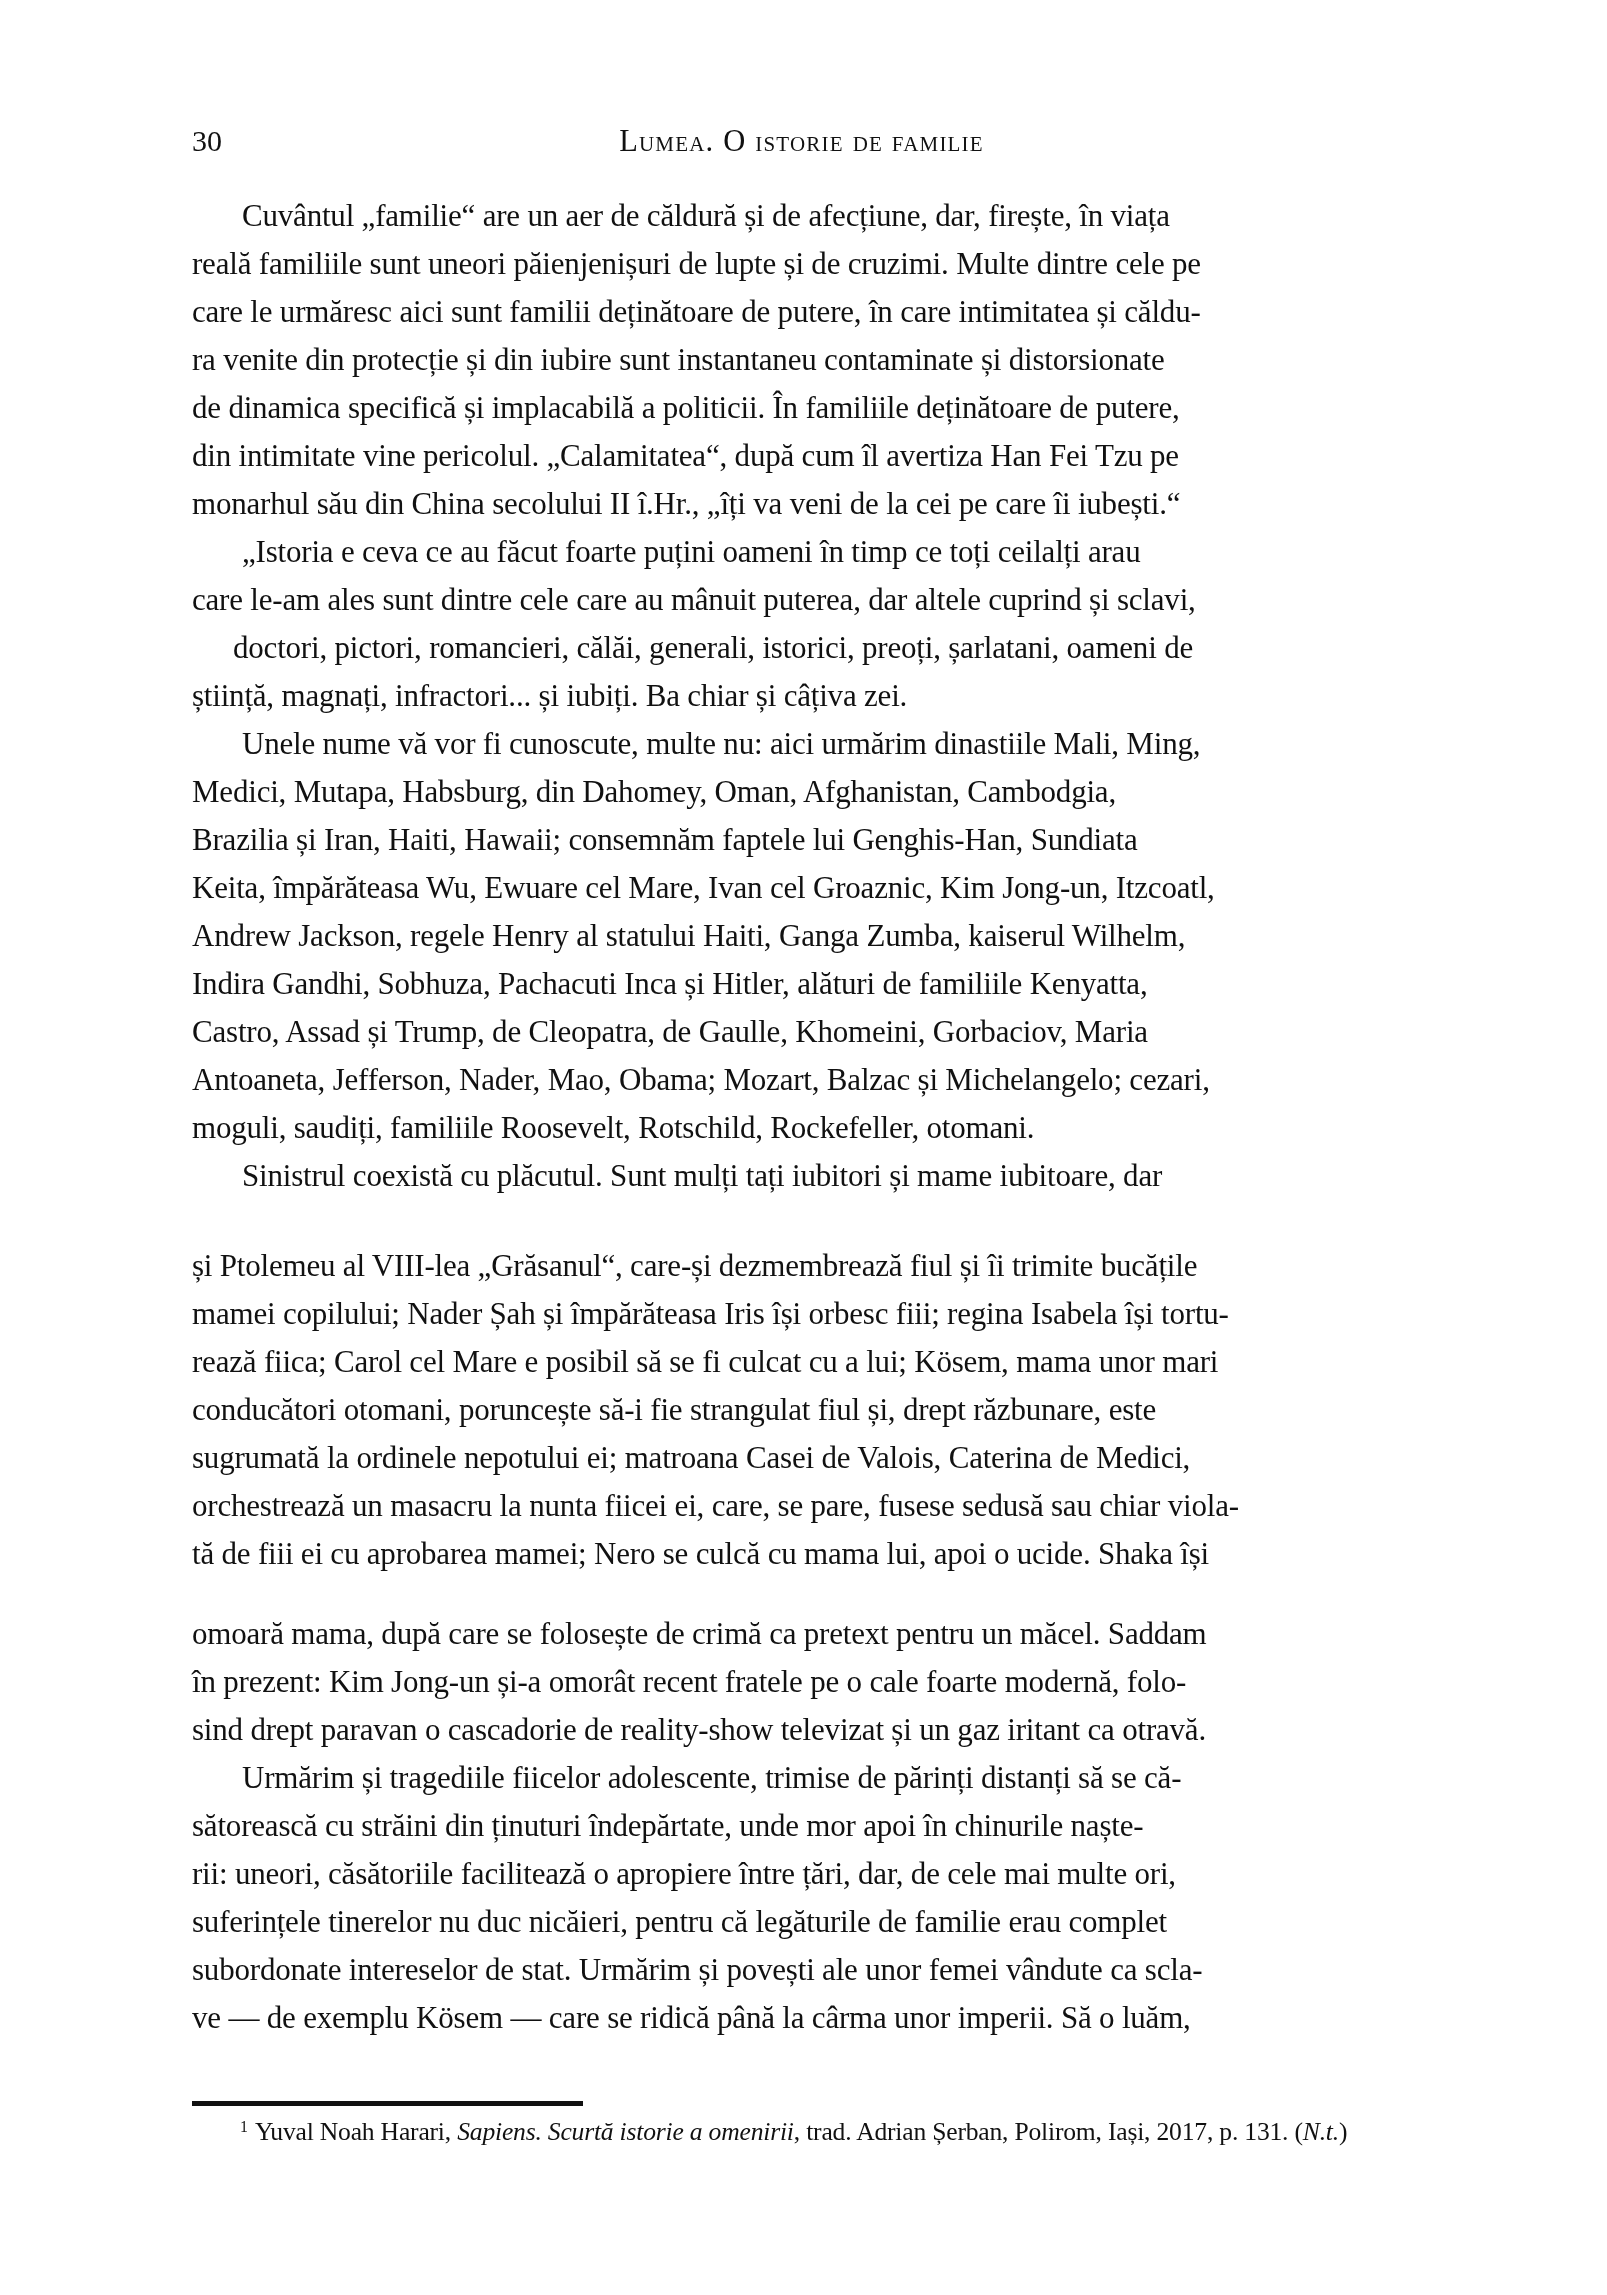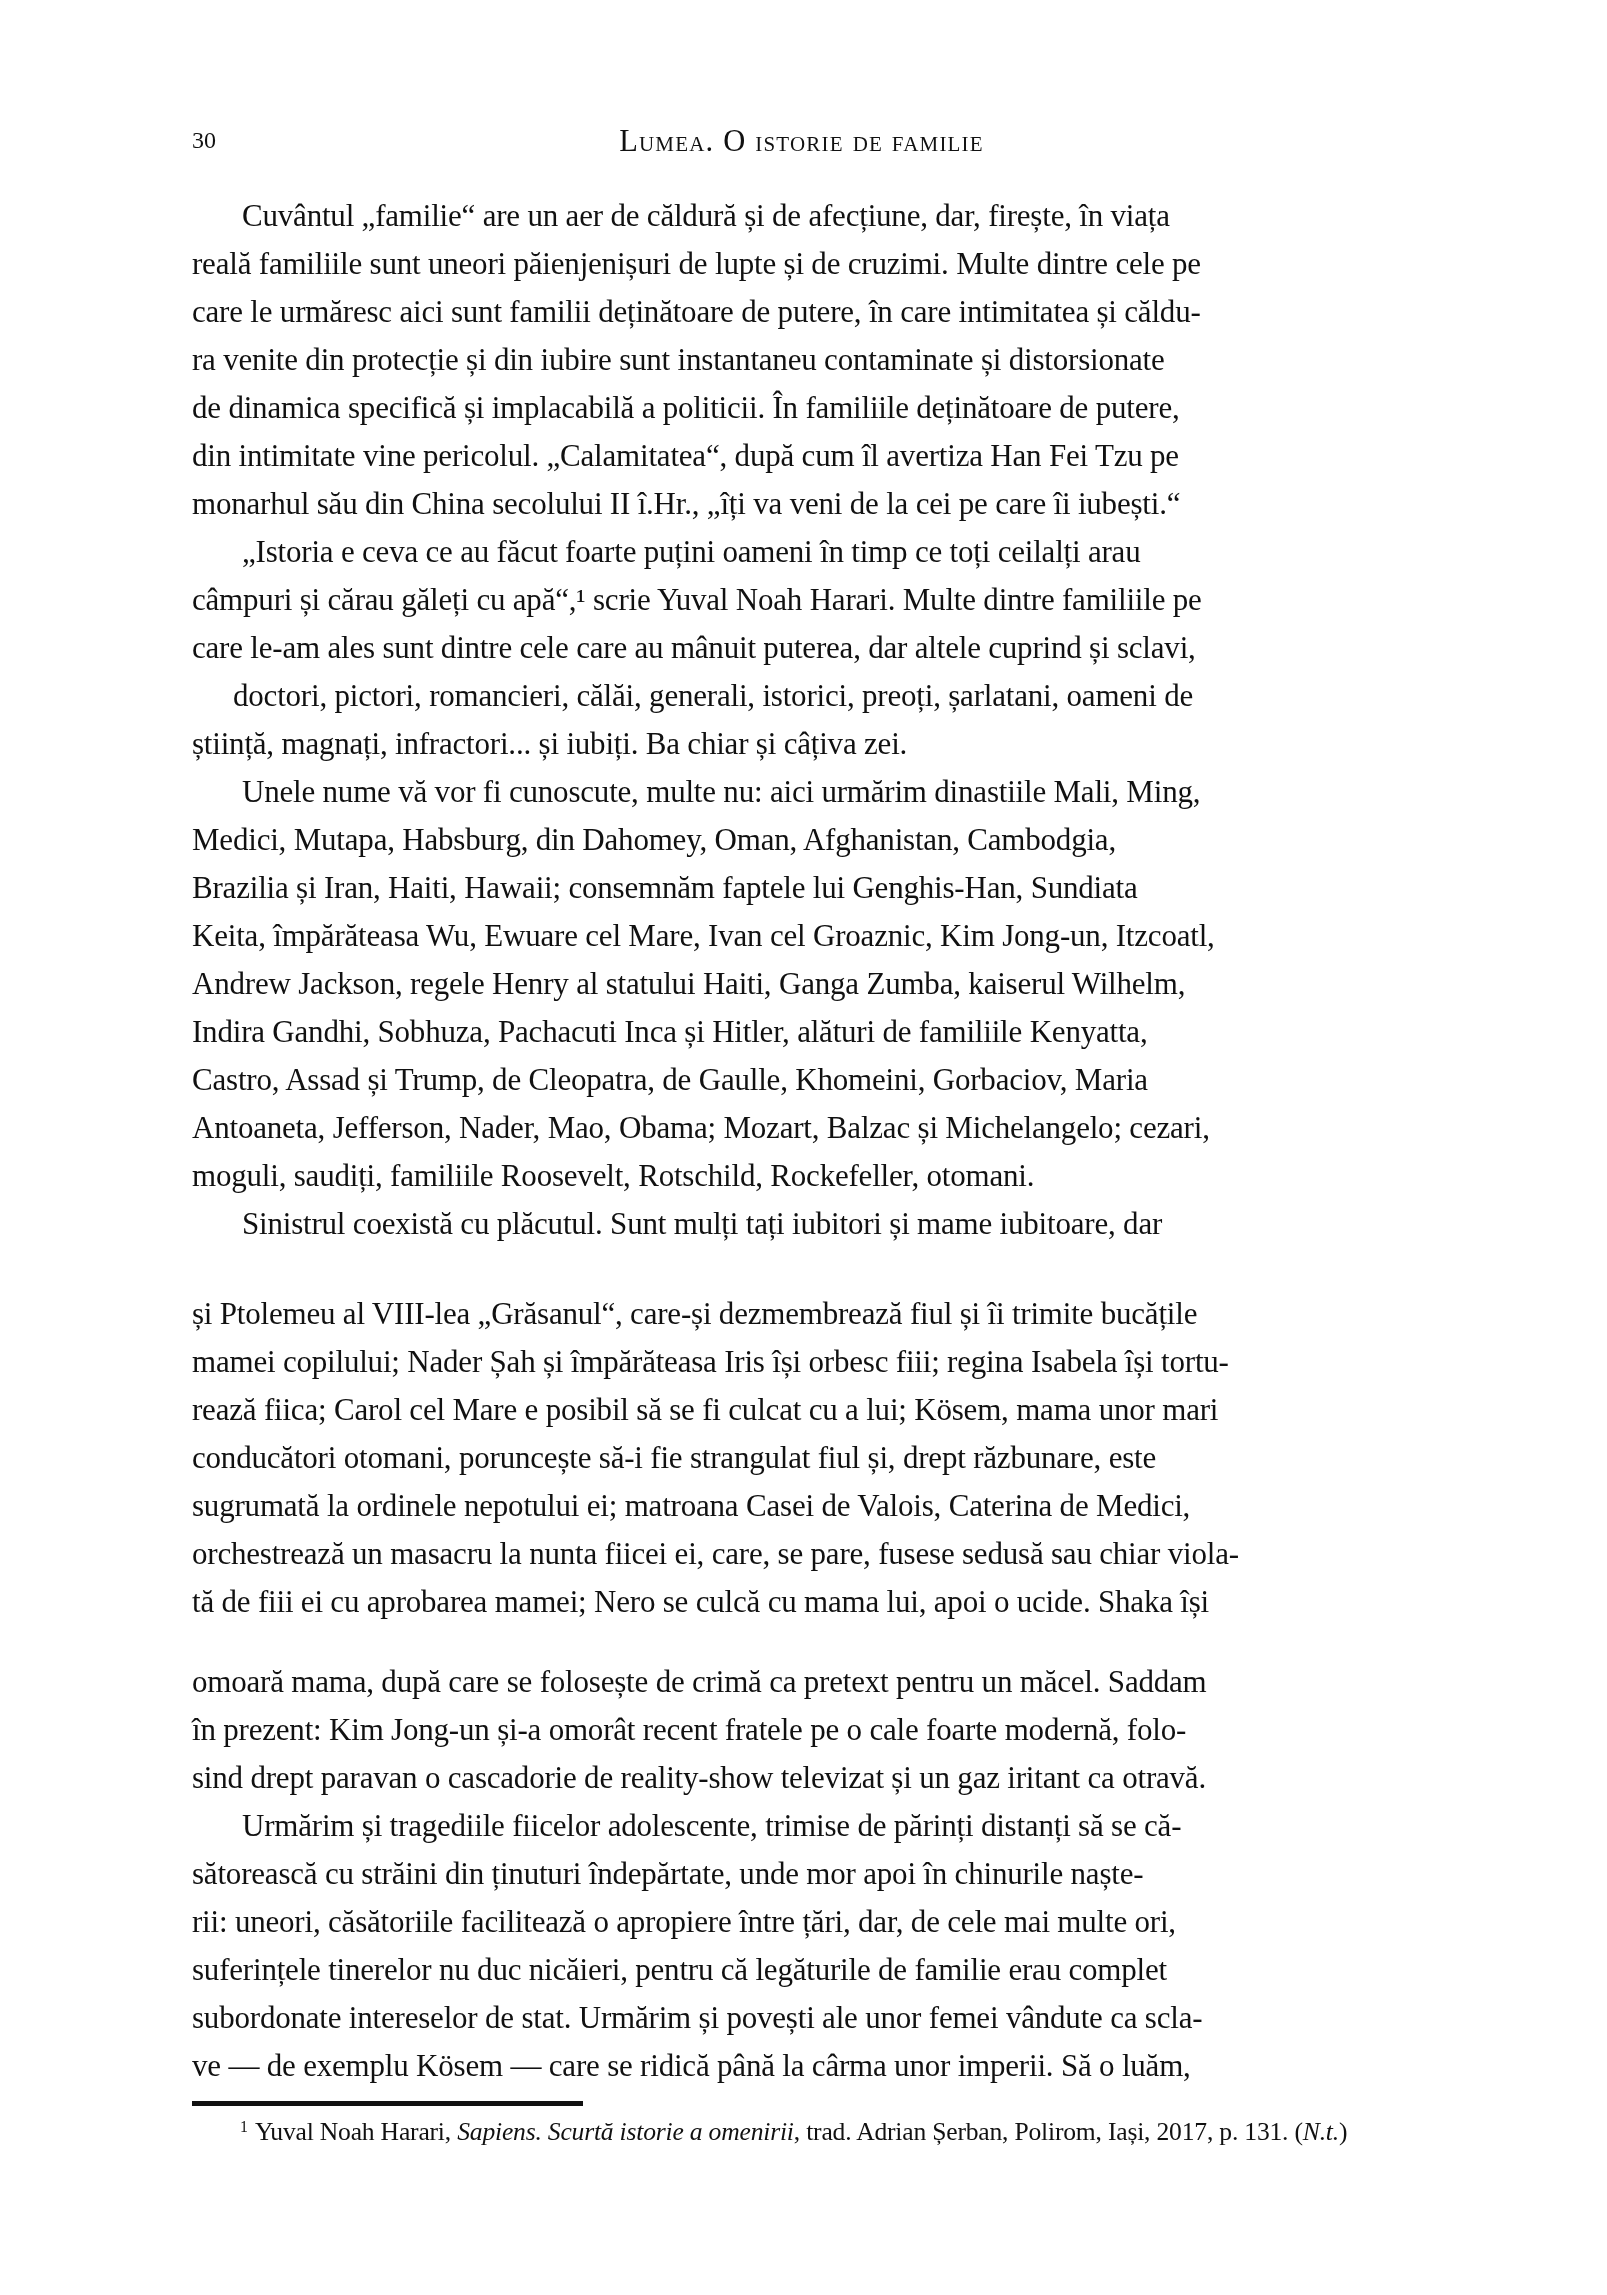--- a/index.html
+++ b/index.html
@@ -17,21 +17,21 @@
     position: absolute;
     left: 192px;
     top: 122px;
     width: 1219px;
     height: 41px;
   }
   .page-number {
     position: absolute;
     left: 0;
     top: 1.7px;
-    font-size: 24px;
+    font-size: 30px;
     line-height: 33px;
   }
   .running-head {
     position: absolute;
     left: 0;
     top: 3.3px;
     width: 100%;
     text-align: center;
     font-variant: small-caps;
     font-size: 30.5px;
@@ -92,21 +92,20 @@
 
   <div class="body-text" id="body-text">
       <div class="line indent" style="word-spacing: 0px; transform: none;">Cuvântul „familie“ are un aer de căldură și de afecțiune, dar, firește, în viața</div>
       <div class="line" style="word-spacing: 0px; transform: none;">reală familiile sunt uneori păienjenișuri de lupte și de cruzimi. Multe dintre cele pe</div>
       <div class="line" style="word-spacing: 0px; transform: none;">care le urmăresc aici sunt familii deținătoare de putere, în care intimitatea și căldu-</div>
       <div class="line" style="word-spacing: 0px; transform: none;">ra venite din protecție și din iubire sunt instantaneu contaminate și distorsionate</div>
       <div class="line" style="word-spacing: 0px; transform: none;">de dinamica specifică și implacabilă a politicii. În familiile deținătoare de putere,</div>
       <div class="line" style="word-spacing: 0px; transform: none;">din intimitate vine pericolul. „Calamitatea“, după cum îl avertiza Han Fei Tzu pe</div>
       <div class="line" style="word-spacing: 0px; transform: none;">monarhul său din China secolului II î.Hr., „îți va veni de la cei pe care îi iubești.“</div>
       <div class="line indent" style="word-spacing: 0px; transform: none;">„Istoria e ceva ce au făcut foarte puțini oameni în timp ce toți ceilalți arau</div>
-      <div class="line" style="word-spacing: 0px; transform: none;">câmpuri și cărau găleți cu apă“,¹ scrie Yuval Noah Harari. Multe dintre familiile pe</div>
       <div class="line" style="word-spacing: 0px; transform: none;">care le-am ales sunt dintre cele care au mânuit puterea, dar altele cuprind și sclavi,</div>
       <div class="line" style="word-spacing: 0px; transform: none; margin-left: 41px;">doctori, pictori, romancieri, călăi, generali, istorici, preoți, șarlatani, oameni de</div>
       <div class="line" style="word-spacing: 0px; transform: none;">știință, magnați, infractori... și iubiți. Ba chiar și câțiva zei.</div>
       <div class="line indent" style="word-spacing: 0px; transform: none;">Unele nume vă vor fi cunoscute, multe nu: aici urmărim dinastiile Mali, Ming,</div>
       <div class="line" style="word-spacing: 0px; transform: none;">Medici, Mutapa, Habsburg, din Dahomey, Oman, Afghanistan, Cambodgia,</div>
       <div class="line" style="word-spacing: 0px; transform: none;">Brazilia și Iran, Haiti, Hawaii; consemnăm faptele lui Genghis-Han, Sundiata</div>
       <div class="line" style="word-spacing: 0px; transform: none;">Keita, împărăteasa Wu, Ewuare cel Mare, Ivan cel Groaznic, Kim Jong-un, Itzcoatl,</div>
       <div class="line" style="word-spacing: 0px; transform: none;">Andrew Jackson, regele Henry al statului Haiti, Ganga Zumba, kaiserul Wilhelm,</div>
       <div class="line" style="word-spacing: 0px; transform: none;">Indira Gandhi, Sobhuza, Pachacuti Inca și Hitler, alături de familiile Kenyatta,</div>
       <div class="line" style="word-spacing: 0px; transform: none;">Castro, Assad și Trump, de Cleopatra, de Gaulle, Khomeini, Gorbaciov, Maria</div>

